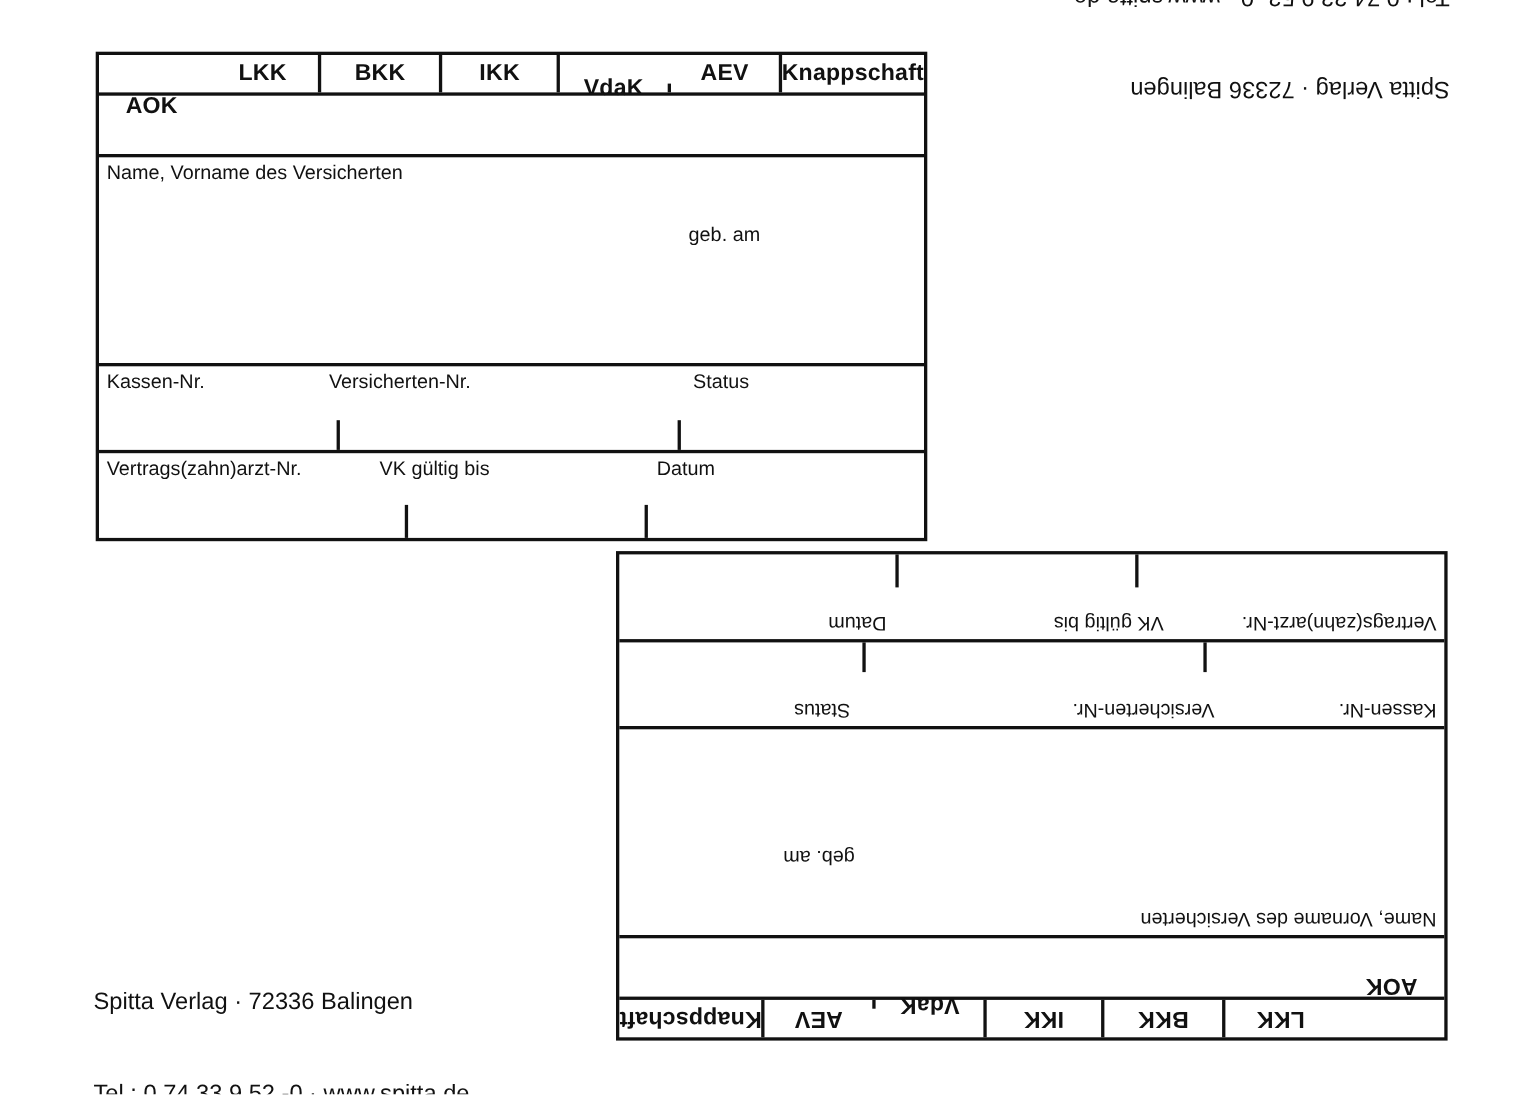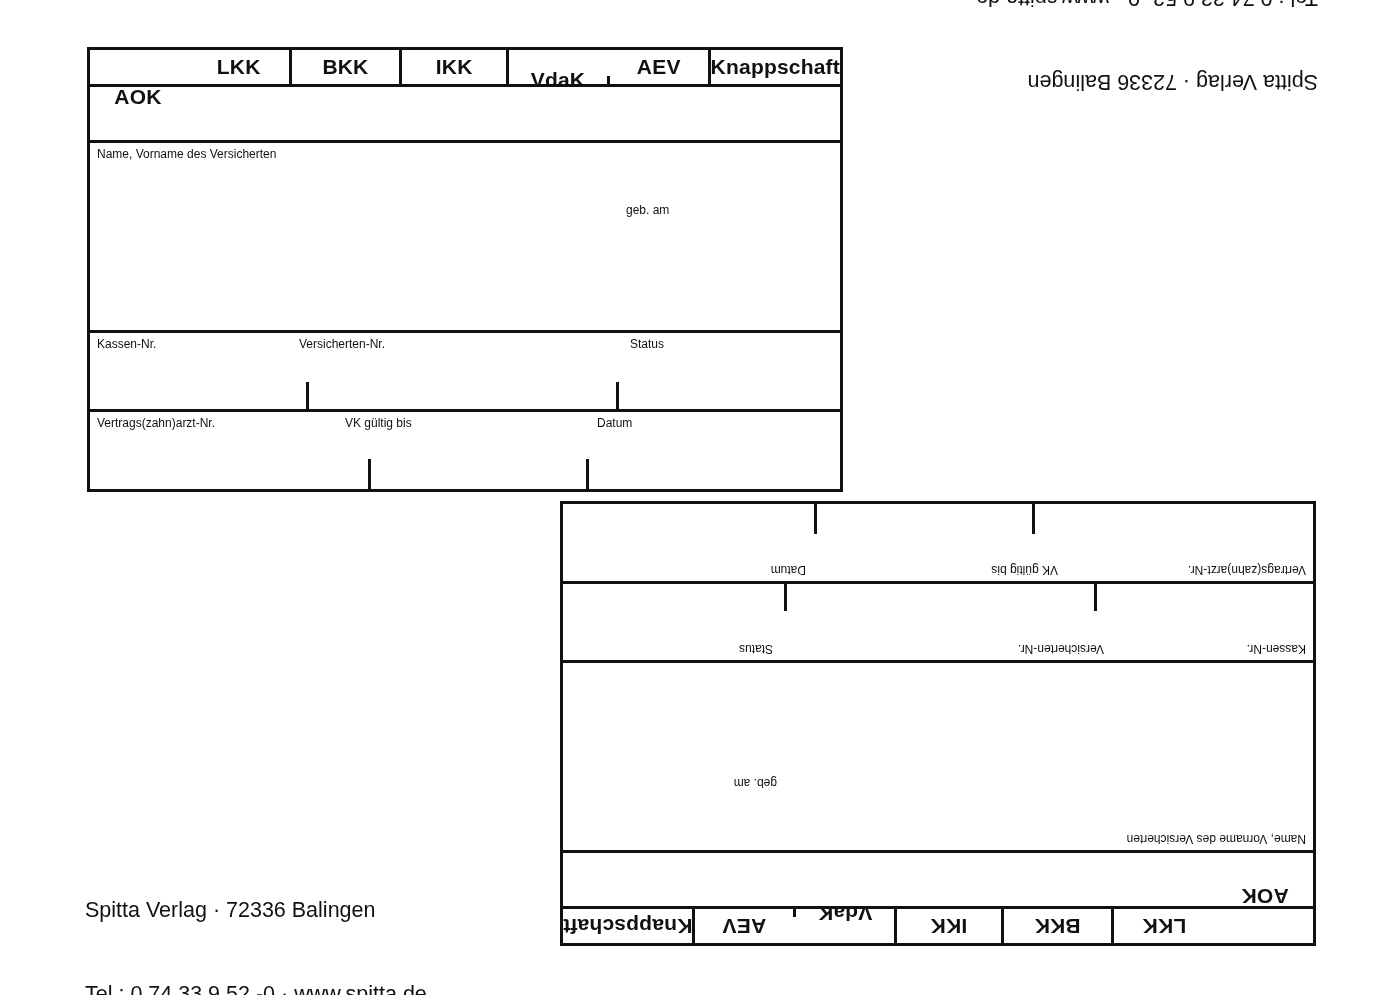--- a/index.html
+++ b/index.html
@@ -51,21 +51,21 @@
     box-sizing: border-box;
     border-top: 3px solid #111111;
   }
   .row-blank    { height: 56px; }
   .row-name     { height: 190px; }
   .row-kassen   { height: 79px; }
   .row-vertrag  { height: 80px; }
 
   .lbl {
     position: absolute;
-    font-size: 12px;
+    font-size: 18px;
     white-space: nowrap;
   }
   .tick {
     position: absolute;
     bottom: 0;
     width: 3px;
     background: #111111;
   }
   .tick.t27 { height: 27px; }
   .tick.t30 { height: 30px; }

